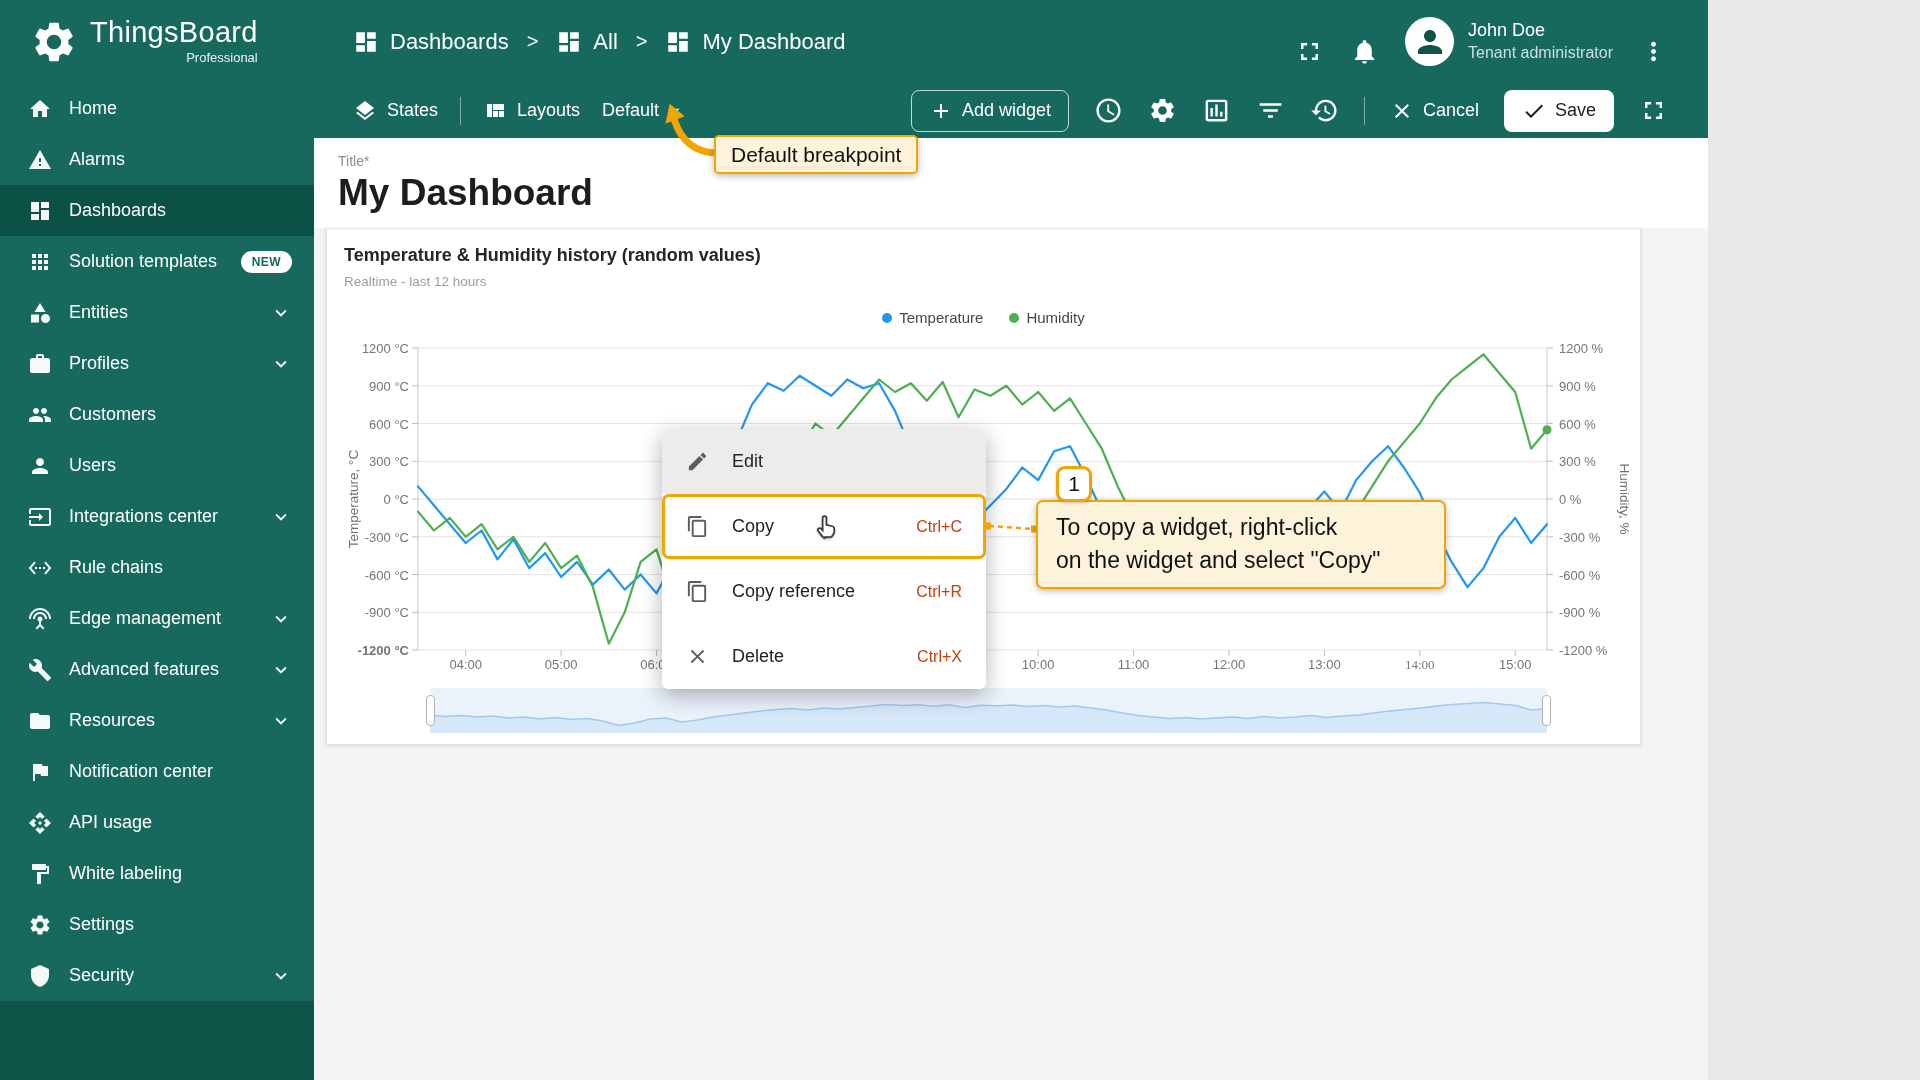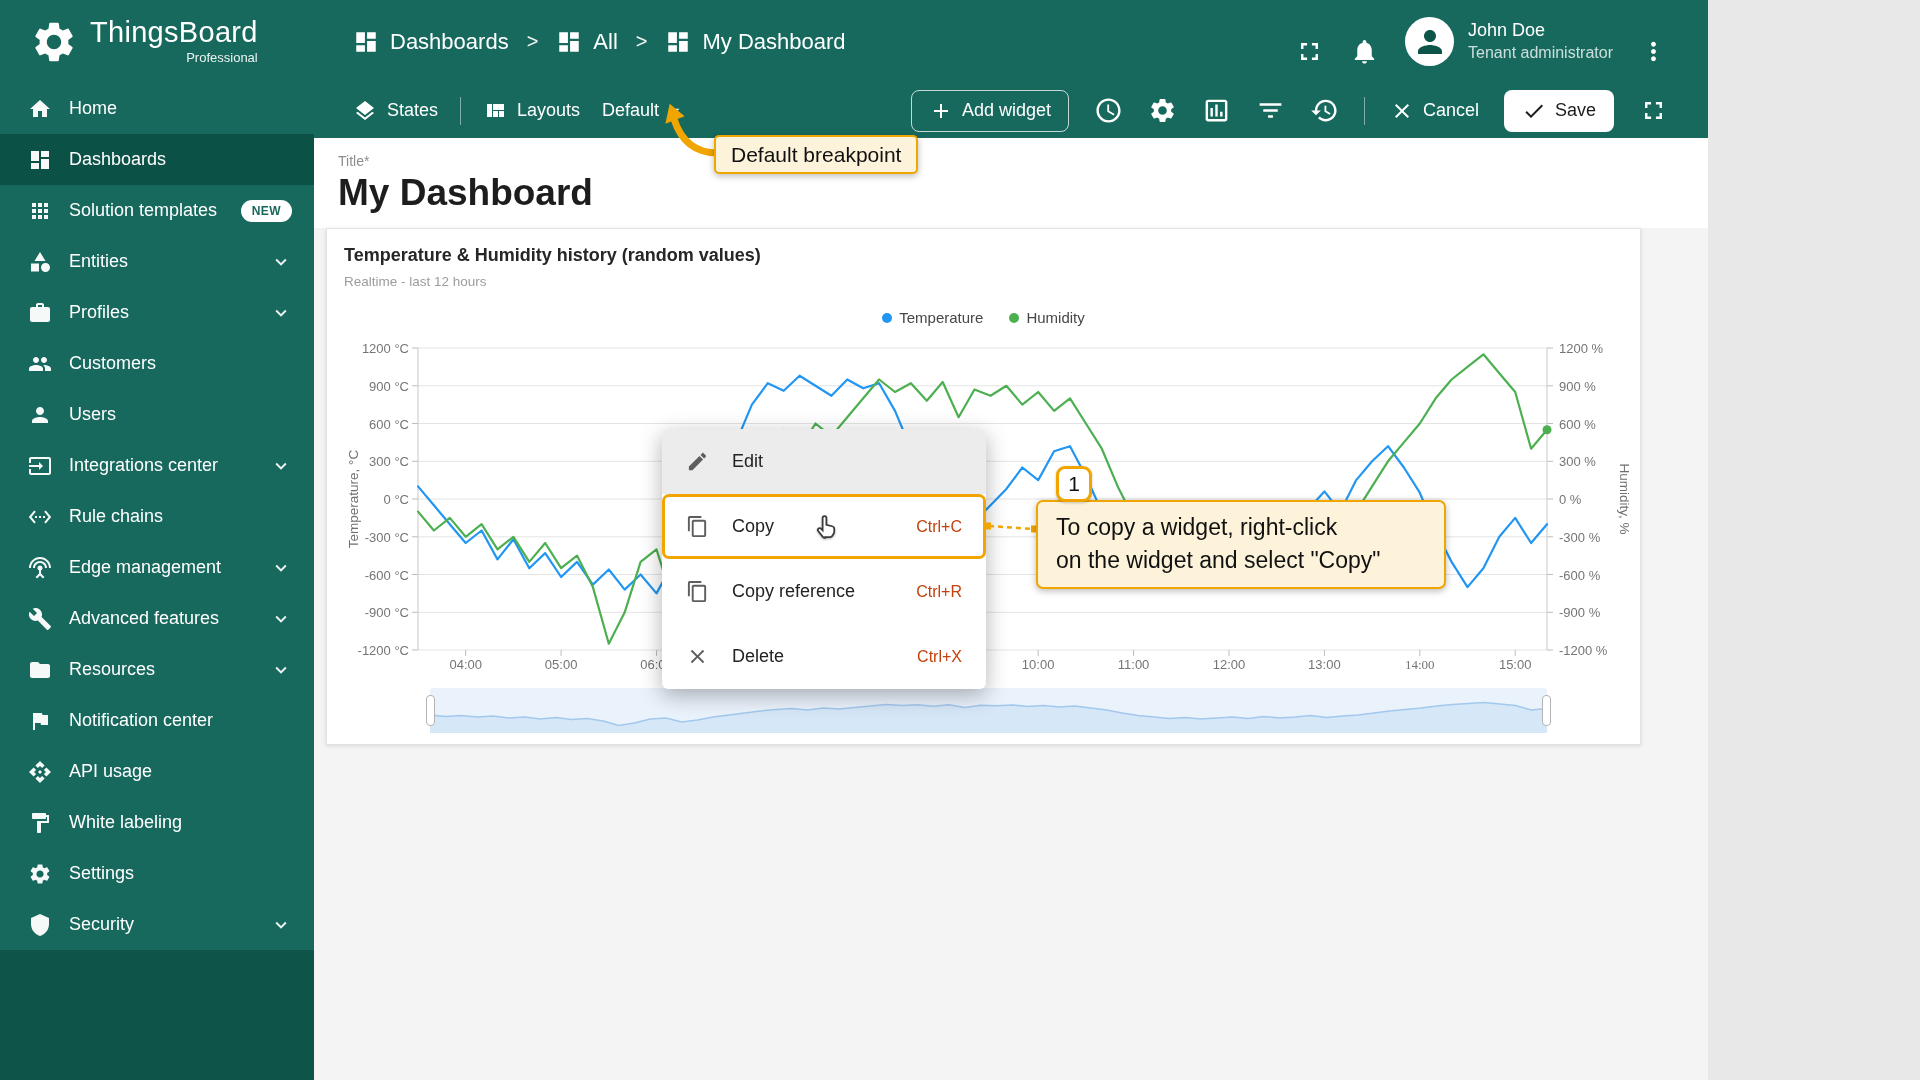--- a/index.html
+++ b/index.html
@@ -122,20 +122,28 @@
     </div>
     <nav class="nav">
         <div class="nav-item">
           <span class="nav-icon">
             <svg viewBox="0 0 24 24">
               <path fill="currentColor" d="M10 20v-6h4v6h5v-8h3L12 3 2 12h3v8z"></path>
             </svg>
           </span>
           <span class="nav-label">Home</span>
         </div>
+        <div class="nav-item">
+          <span class="nav-icon">
+            <svg viewBox="0 0 24 24">
+              <path fill="currentColor" d="M1 21h22L12 2 1 21zm12-3h-2v-2h2v2zm0-4h-2v-4h2v4z"></path>
+            </svg>
+          </span>
+          <span class="nav-label">Alarms</span>
+        </div>
         <div class="nav-item active">
           <span class="nav-icon">
             <svg viewBox="0 0 24 24">
               <path fill="currentColor" d="M3 13h8V3H3v10zm0 8h8v-6H3v6zm10 0h8V11h-8v10zm0-18v6h8V3h-8z"></path>
             </svg>
           </span>
           <span class="nav-label">Dashboards</span>
         </div>
         <div class="nav-item">
           <span class="nav-icon">
@@ -468,21 +476,21 @@
         <div class="axis-title l">Temperature, °C</div>
         <div class="yticks left" id="yt-left">
             <div class="ytick" style="top: 0%;">1200 °C</div>
             <div class="ytick" style="top: 12.5%;">900 °C</div>
             <div class="ytick" style="top: 25%;">600 °C</div>
             <div class="ytick" style="top: 37.5%;">300 °C</div>
             <div class="ytick" style="top: 50%;">0 °C</div>
             <div class="ytick" style="top: 62.5%;">-300 °C</div>
             <div class="ytick" style="top: 75%;">-600 °C</div>
             <div class="ytick" style="top: 87.5%;">-900 °C</div>
-            <div class="ytick" style="top: 100%;">-1200 °C</div>
+            <div class="ytick" style="top: 100%; font-weight: bold;">-1200 °C</div>
           </div>
         <div class="plot">
           <svg id="plot-svg" width="1129" height="302">
               <line x1="0" y1="0.0" x2="1129" y2="0.0" stroke="#e4e4e4" stroke-width="1"></line>
               <line x1="-6" y1="0.0" x2="0" y2="0.0" stroke="#bdbdbd"></line>
               <line x1="1129" y1="0.0" x2="1135" y2="0.0" stroke="#bdbdbd"></line>
               <line x1="0" y1="37.8" x2="1129" y2="37.8" stroke="#e4e4e4" stroke-width="1"></line>
               <line x1="-6" y1="37.8" x2="0" y2="37.8" stroke="#bdbdbd"></line>
               <line x1="1129" y1="37.8" x2="1135" y2="37.8" stroke="#bdbdbd"></line>
               <line x1="0" y1="75.5" x2="1129" y2="75.5" stroke="#e4e4e4" stroke-width="1"></line>

